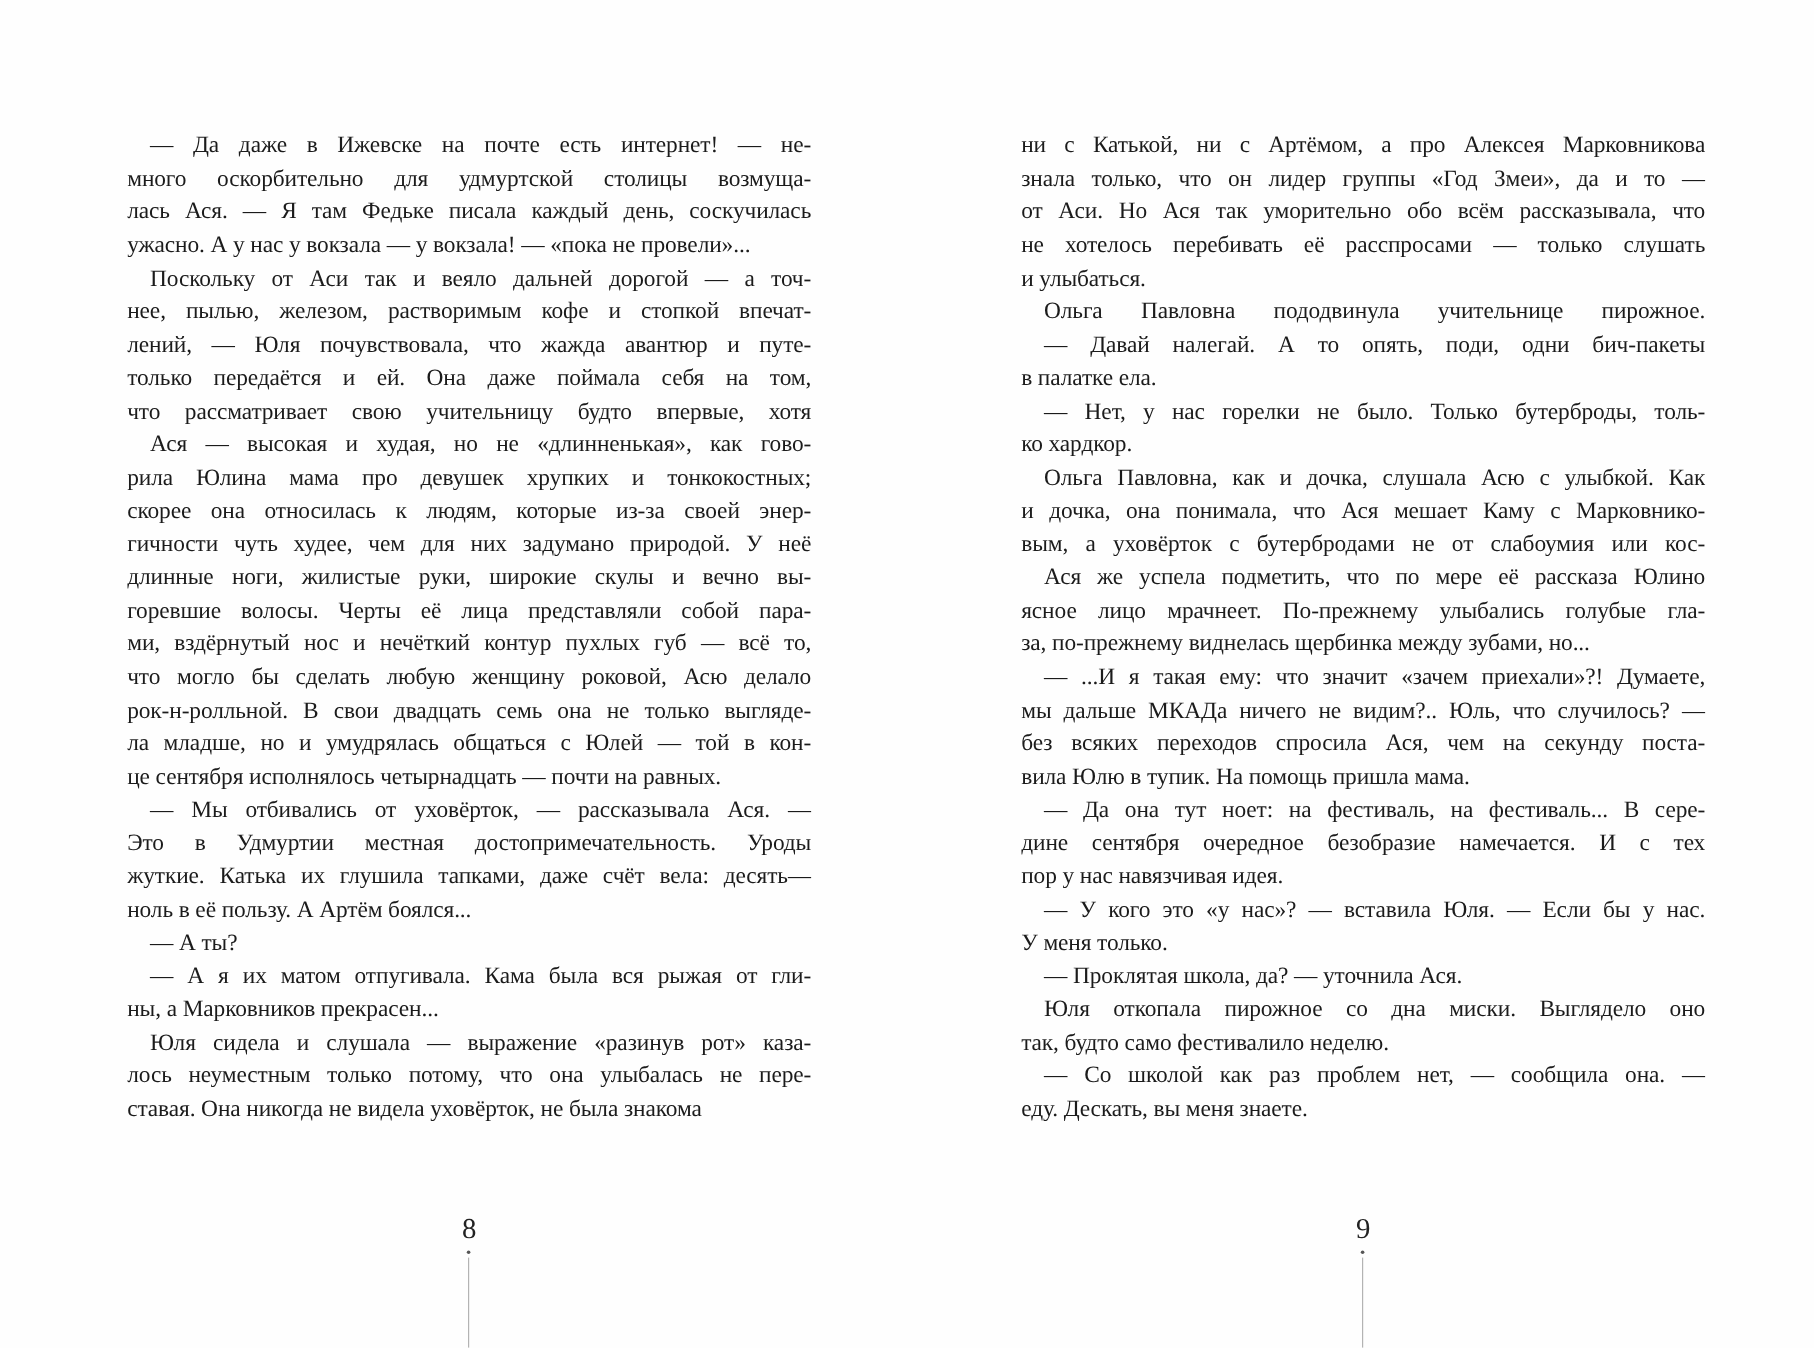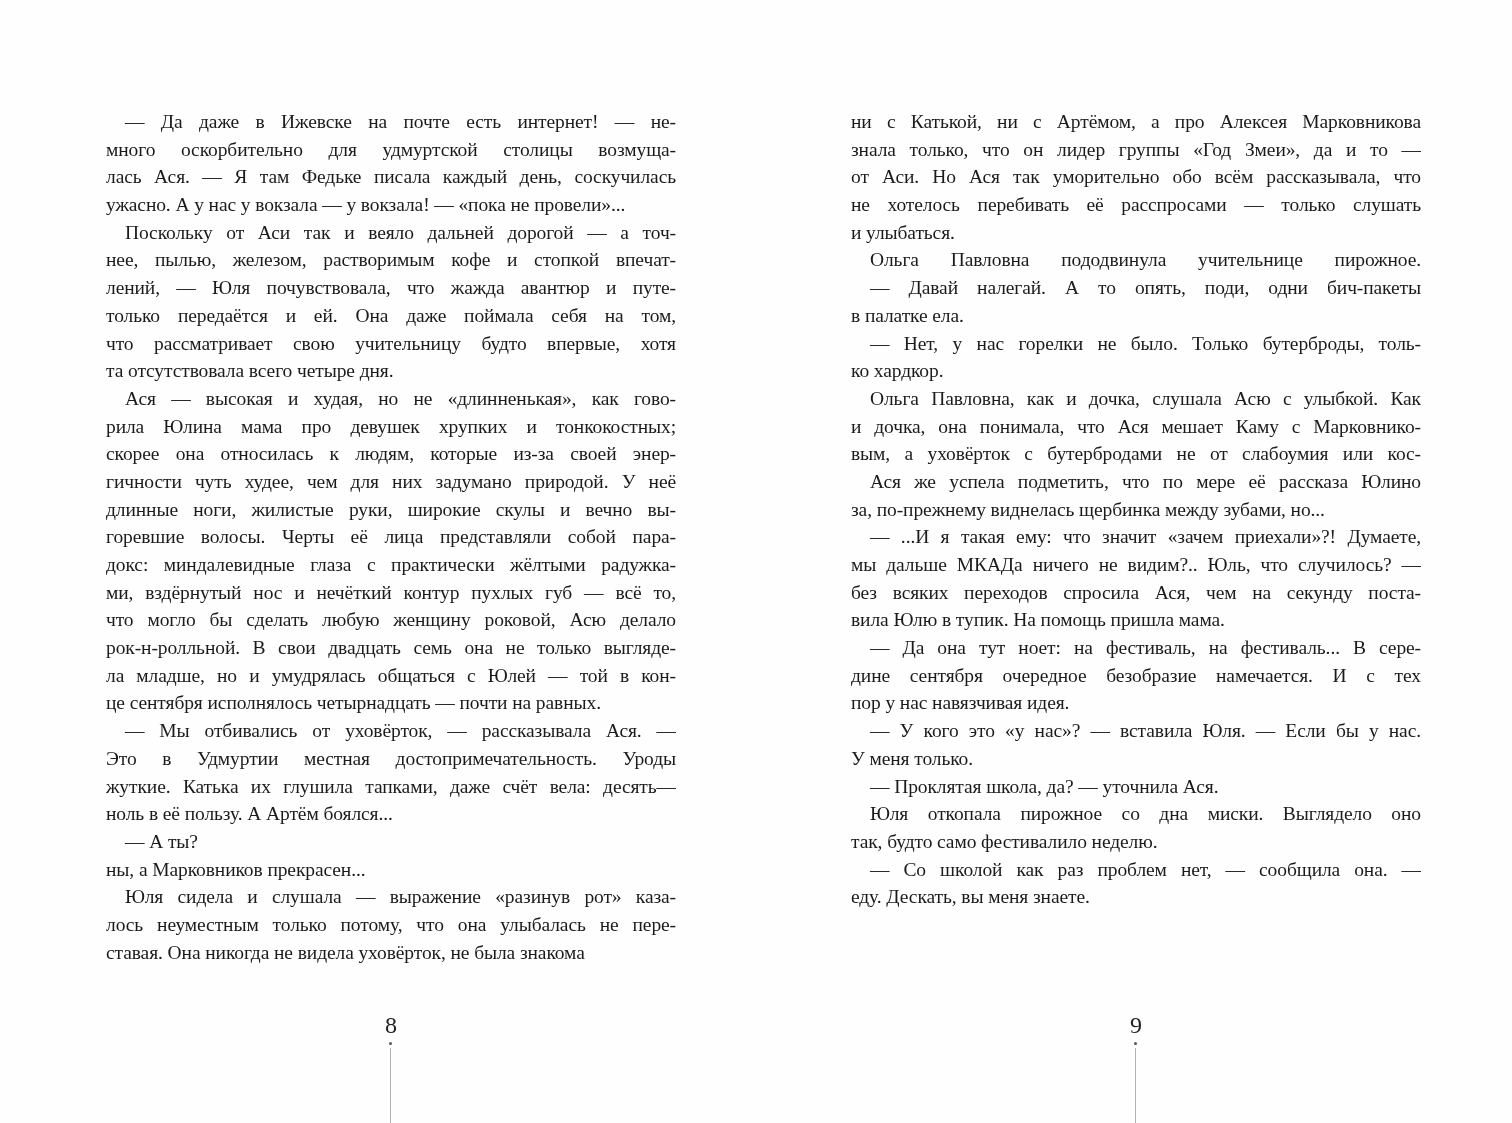--- a/index.html
+++ b/index.html
@@ -89,38 +89,37 @@
     <div class="text-block">
         <div class="line indent">— Да даже в Ижевске на почте есть интернет! — не-</div>
         <div class="line">много оскорбительно для удмуртской столицы возмуща-</div>
         <div class="line">лась Ася. — Я там Федьке писала каждый день, соскучилась</div>
         <div class="line last">ужасно. А у нас у вокзала — у вокзала! — «пока не провели»...</div>
         <div class="line indent">Поскольку от Аси так и веяло дальней дорогой — а точ-</div>
         <div class="line">нее, пылью, железом, растворимым кофе и стопкой впечат-</div>
         <div class="line">лений, — Юля почувствовала, что жажда авантюр и путе-</div>
         <div class="line">только передаётся и ей. Она даже поймала себя на том,</div>
         <div class="line">что рассматривает свою учительницу будто впервые, хотя</div>
-        <div class="line last">та отсутствовала всего четыре дня.</div>
         <div class="line indent">Ася — высокая и худая, но не «длинненькая», как гово-</div>
         <div class="line">рила Юлина мама про девушек хрупких и тонкокостных;</div>
         <div class="line">скорее она относилась к людям, которые из-за своей энер-</div>
         <div class="line">гичности чуть худее, чем для них задумано природой. У неё</div>
         <div class="line">длинные ноги, жилистые руки, широкие скулы и вечно вы-</div>
         <div class="line">горевшие волосы. Черты её лица представляли собой пара-</div>
-        <div class="line">докс: миндалевидные глаза с практически жёлтыми радужка-</div>
         <div class="line">ми, вздёрнутый нос и нечёткий контур пухлых губ — всё то,</div>
         <div class="line">что могло бы сделать любую женщину роковой, Асю делало</div>
         <div class="line">рок-н-ролльной. В свои двадцать семь она не только выгляде-</div>
         <div class="line">ла младше, но и умудрялась общаться с Юлей — той в кон-</div>
         <div class="line last">це сентября исполнялось четырнадцать — почти на равных.</div>
         <div class="line indent">— Мы отбивались от уховёрток, — рассказывала Ася. —</div>
         <div class="line">Это в Удмуртии местная достопримечательность. Уроды</div>
         <div class="line">жуткие. Катька их глушила тапками, даже счёт вела: десять—</div>
         <div class="line last">ноль в её пользу. А Артём боялся...</div>
         <div class="line indent last">— А ты?</div>
+        <div class="line indent">— А я их матом отпугивала. Кама была вся рыжая от гли-</div>
         <div class="line last">ны, а Марковников прекрасен...</div>
         <div class="line indent">Юля сидела и слушала — выражение «разинув рот» каза-</div>
         <div class="line">лось неуместным только потому, что она улыбалась не пере-</div>
         <div class="line last">ставая. Она никогда не видела уховёрток, не была знакома</div>
       </div>
     <div class="pagenum">8</div>
     <div class="footer-dot"></div>
     <div class="footer-rule"></div>
   </section>
 
@@ -133,20 +132,21 @@
         <div class="line last">и улыбаться.</div>
         <div class="line indent">Ольга Павловна пододвинула учительнице пирожное.</div>
         <div class="line indent">— Давай налегай. А то опять, поди, одни бич-пакеты</div>
         <div class="line last">в палатке ела.</div>
         <div class="line indent">— Нет, у нас горелки не было. Только бутерброды, толь-</div>
         <div class="line last">ко хардкор.</div>
         <div class="line indent">Ольга Павловна, как и дочка, слушала Асю с улыбкой. Как</div>
         <div class="line">и дочка, она понимала, что Ася мешает Каму с Марковнико-</div>
         <div class="line">вым, а уховёрток с бутербродами не от слабоумия или кос-</div>
         <div class="line indent">Ася же успела подметить, что по мере её рассказа Юлино</div>
+        <div class="line">ясное лицо мрачнеет. По-прежнему улыбались голубые гла-</div>
         <div class="line last">за, по-прежнему виднелась щербинка между зубами, но...</div>
         <div class="line indent">— ...И я такая ему: что значит «зачем приехали»?! Думаете,</div>
         <div class="line">мы дальше МКАДа ничего не видим?.. Юль, что случилось? —</div>
         <div class="line">без всяких переходов спросила Ася, чем на секунду поста-</div>
         <div class="line last">вила Юлю в тупик. На помощь пришла мама.</div>
         <div class="line indent">— Да она тут ноет: на фестиваль, на фестиваль... В сере-</div>
         <div class="line">дине сентября очередное безобразие намечается. И с тех</div>
         <div class="line last">пор у нас навязчивая идея.</div>
         <div class="line indent">— У кого это «у нас»? — вставила Юля. — Если бы у нас.</div>
         <div class="line last">У меня только.</div>

